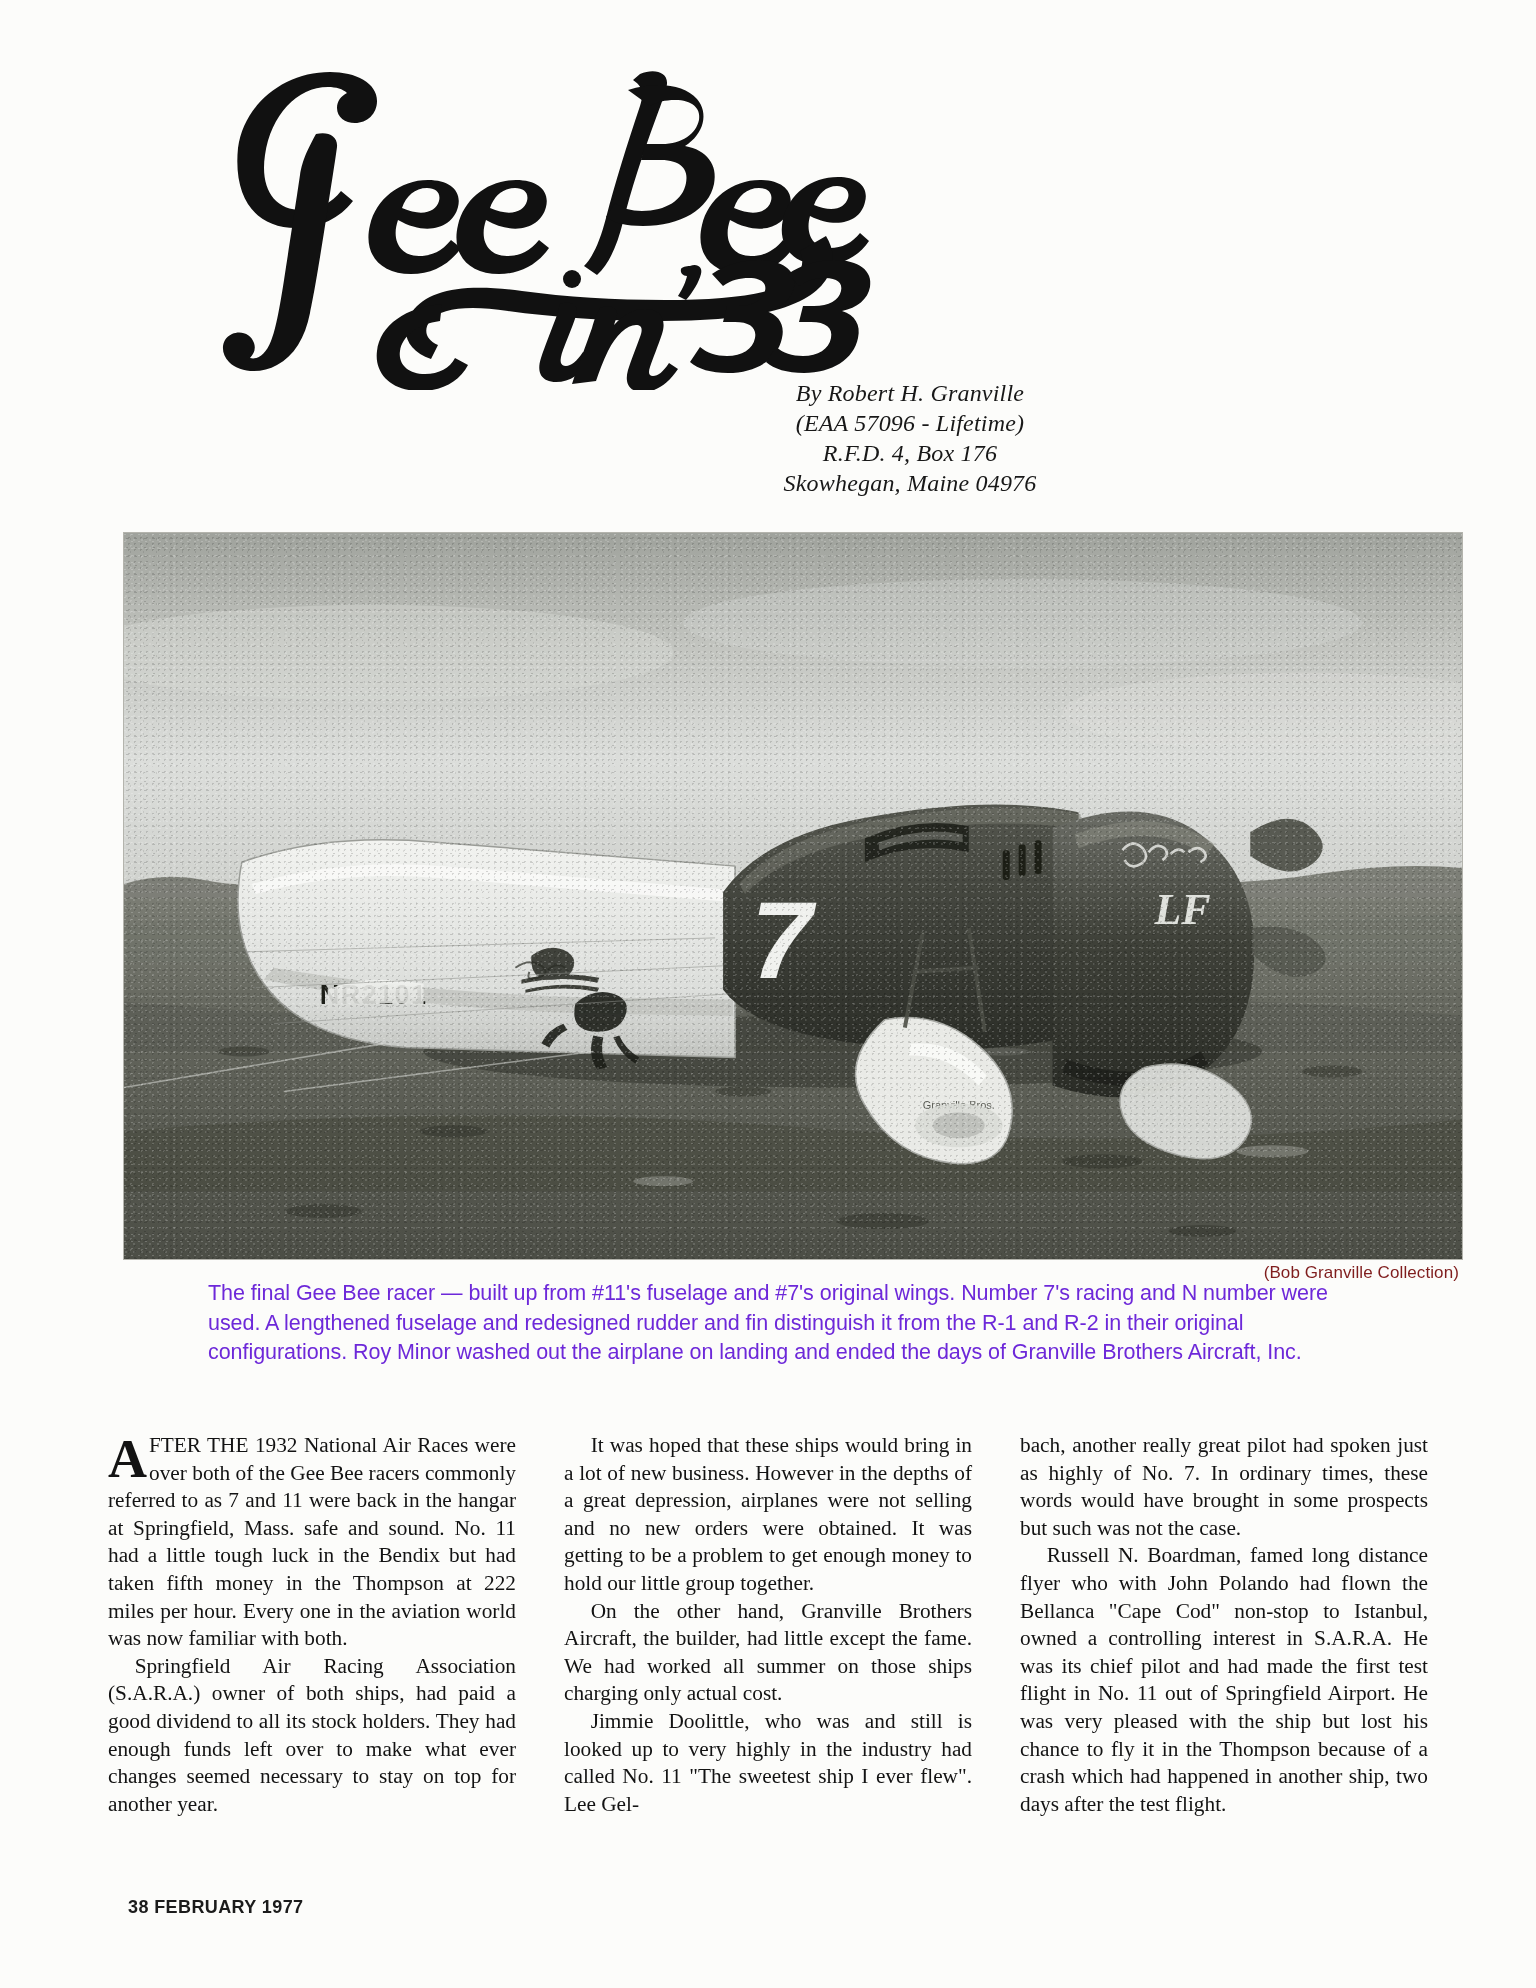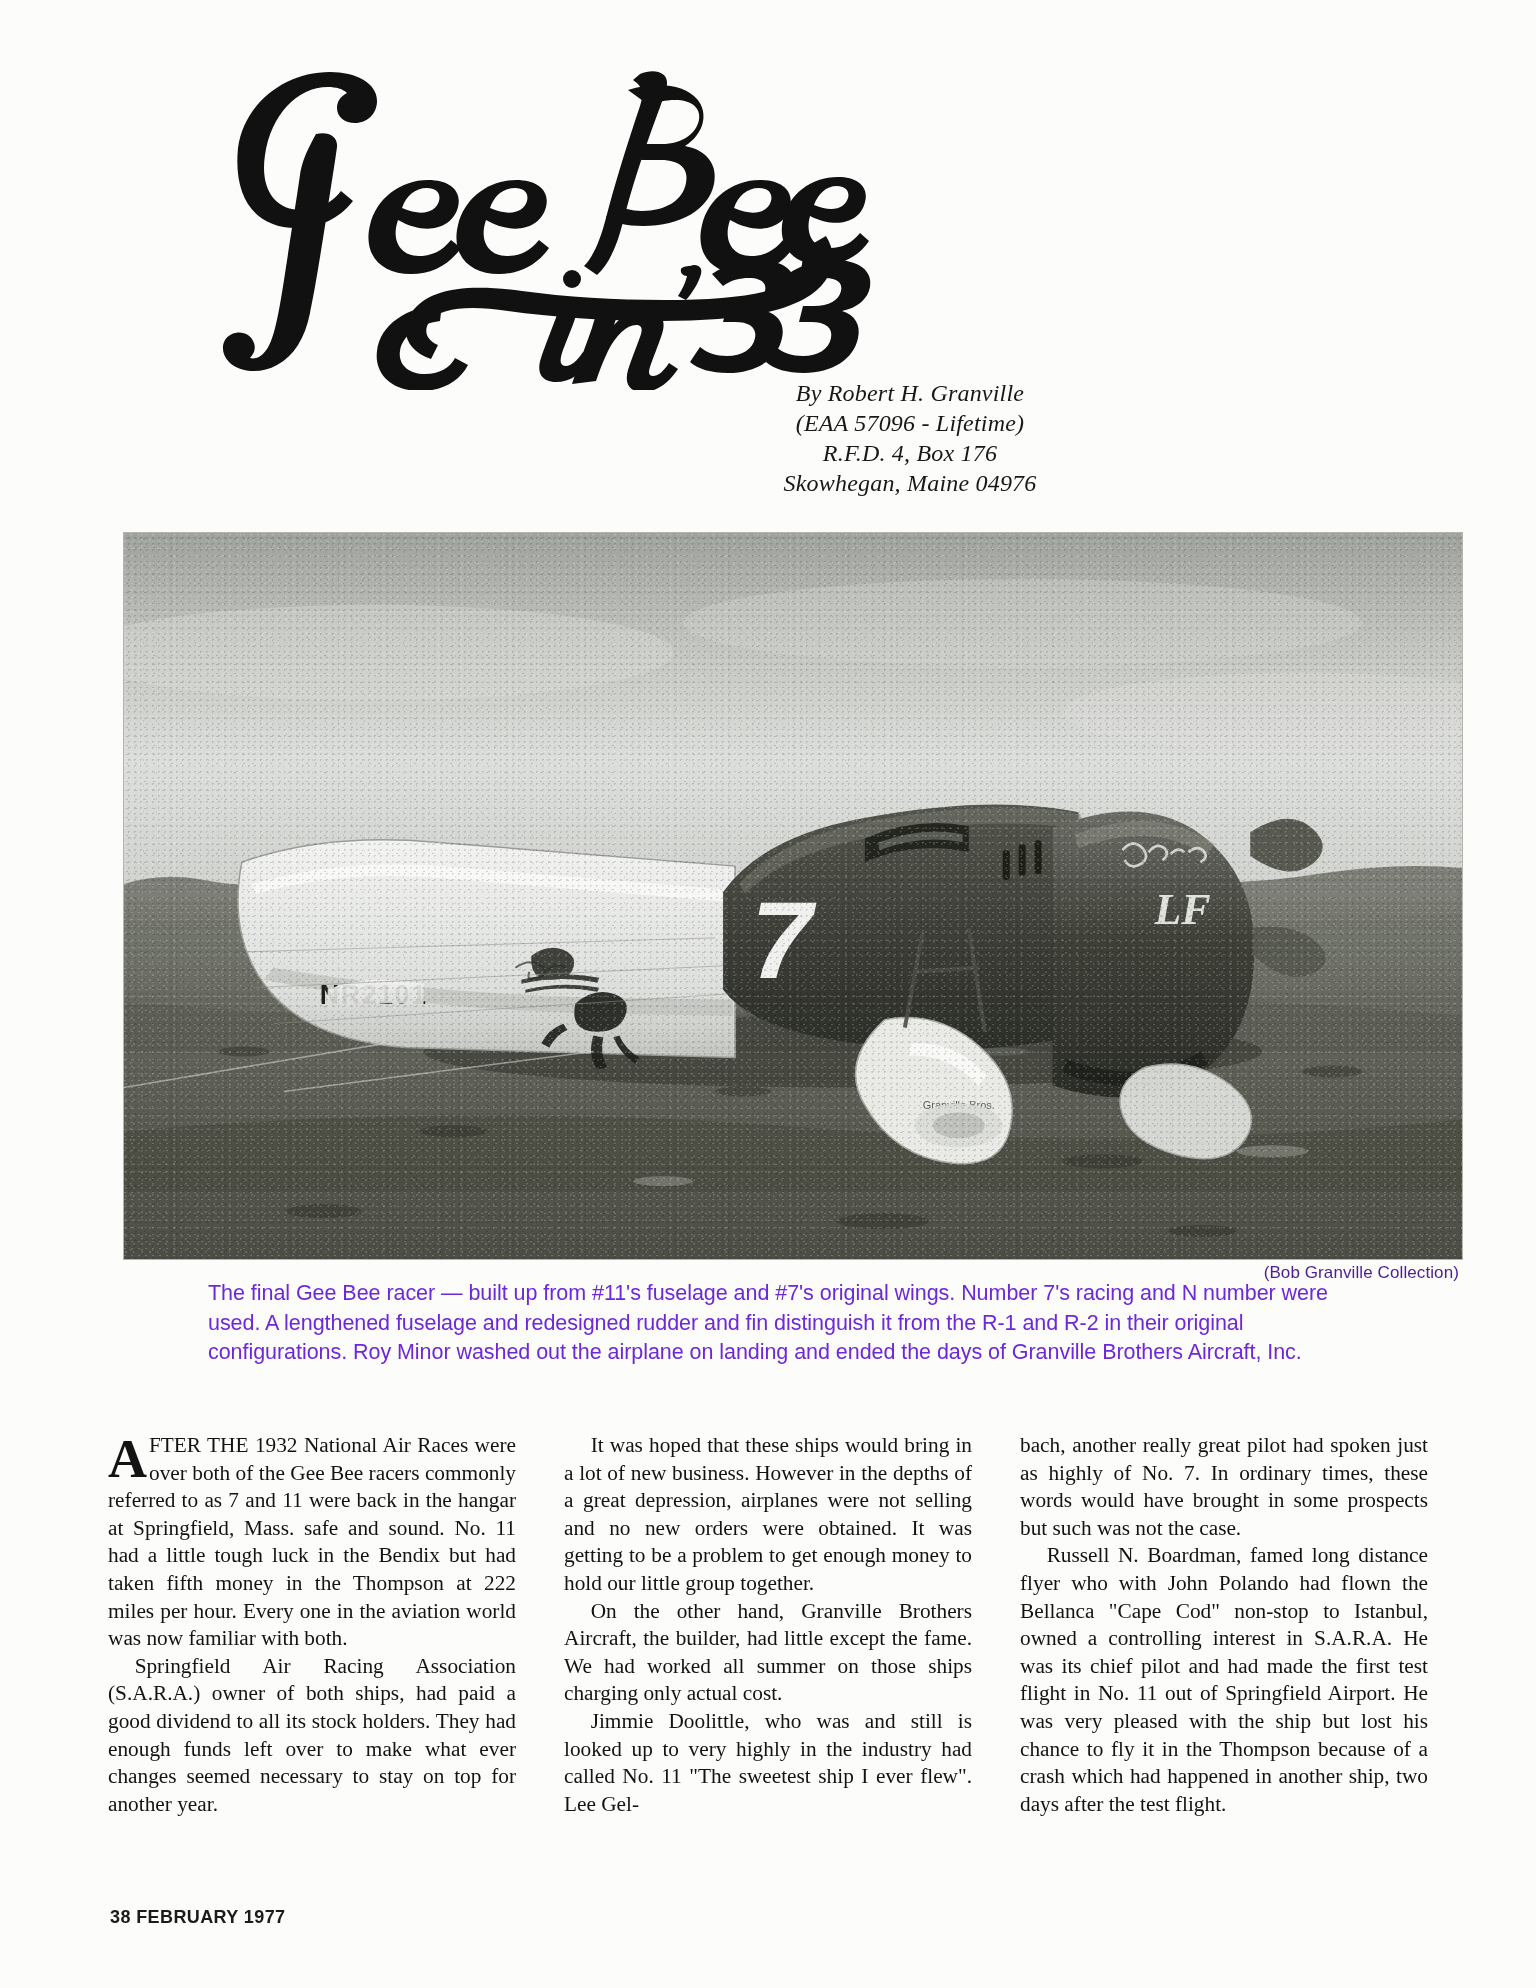--- a/index.html
+++ b/index.html
@@ -89,21 +89,21 @@
     background-size: 7px 7px, 9px 9px, 11px 11px, 6px 6px, 13px 13px, 8px 8px;
   }
 
   .photo-credit {
     position: absolute;
     right: 4px;
     top: 731px;
     font-family: "Liberation Sans", sans-serif;
     font-size: 17px;
     line-height: 20px;
-    color: #4c1d95;
+    color: #7f1d1d;
     letter-spacing: .1px;
   }
 
   
   .caption {
     position: absolute;
     left: 208px;
     top: 1279px;
     width: 1130px;
     font-family: "Liberation Sans", sans-serif;
@@ -143,28 +143,27 @@
     font-family: "Liberation Serif", serif;
     font-size: 54px;
     line-height: 42px;
     font-weight: 700;
     padding: 4px 2px 0 0;
     margin-top: 2px;
   }
 
   .footer-folio {
     position: absolute;
-    left: 110px;
+    left: 128px;
     top: 1897px;
     font-family: "Liberation Sans", sans-serif;
     font-weight: 700;
     font-size: 18px;
     letter-spacing: .4px;
     color: #1b1b1b;
-    margin-top: 10px;
   }
 </style>
 </head>
 <body>
 
 <div class="page">
 
   <div class="masthead">
 
     <div class="logo-wrap">

